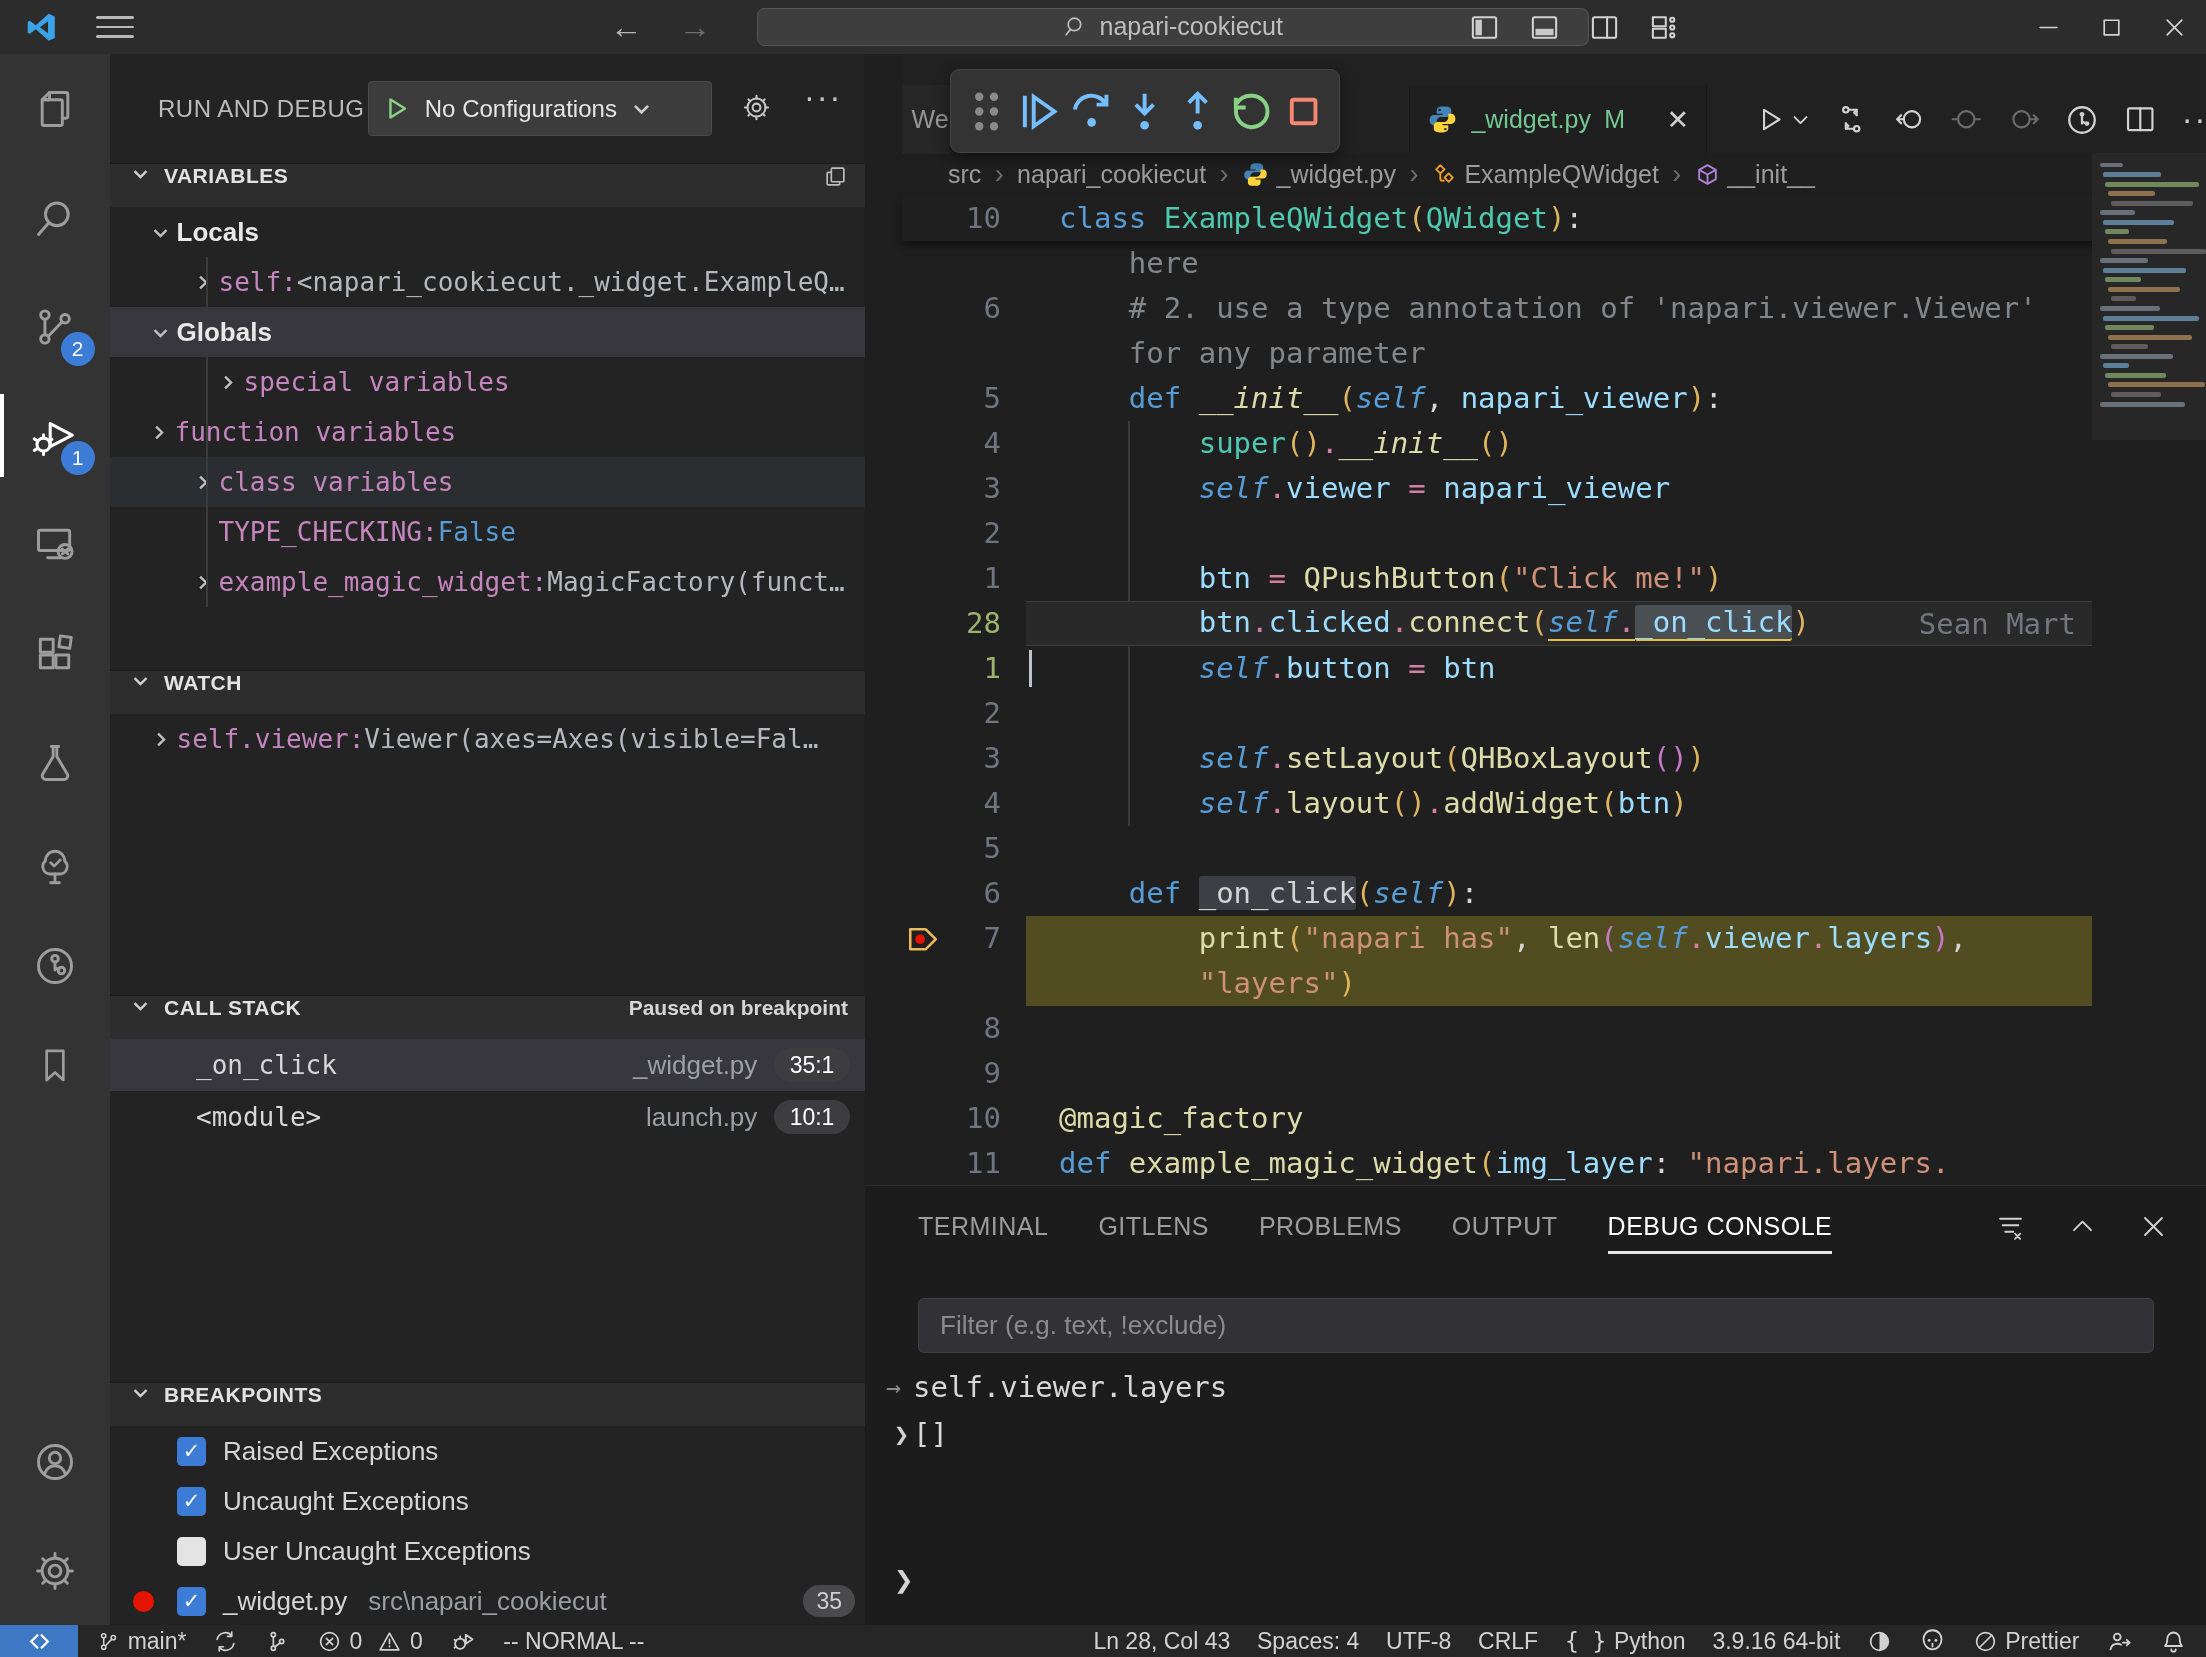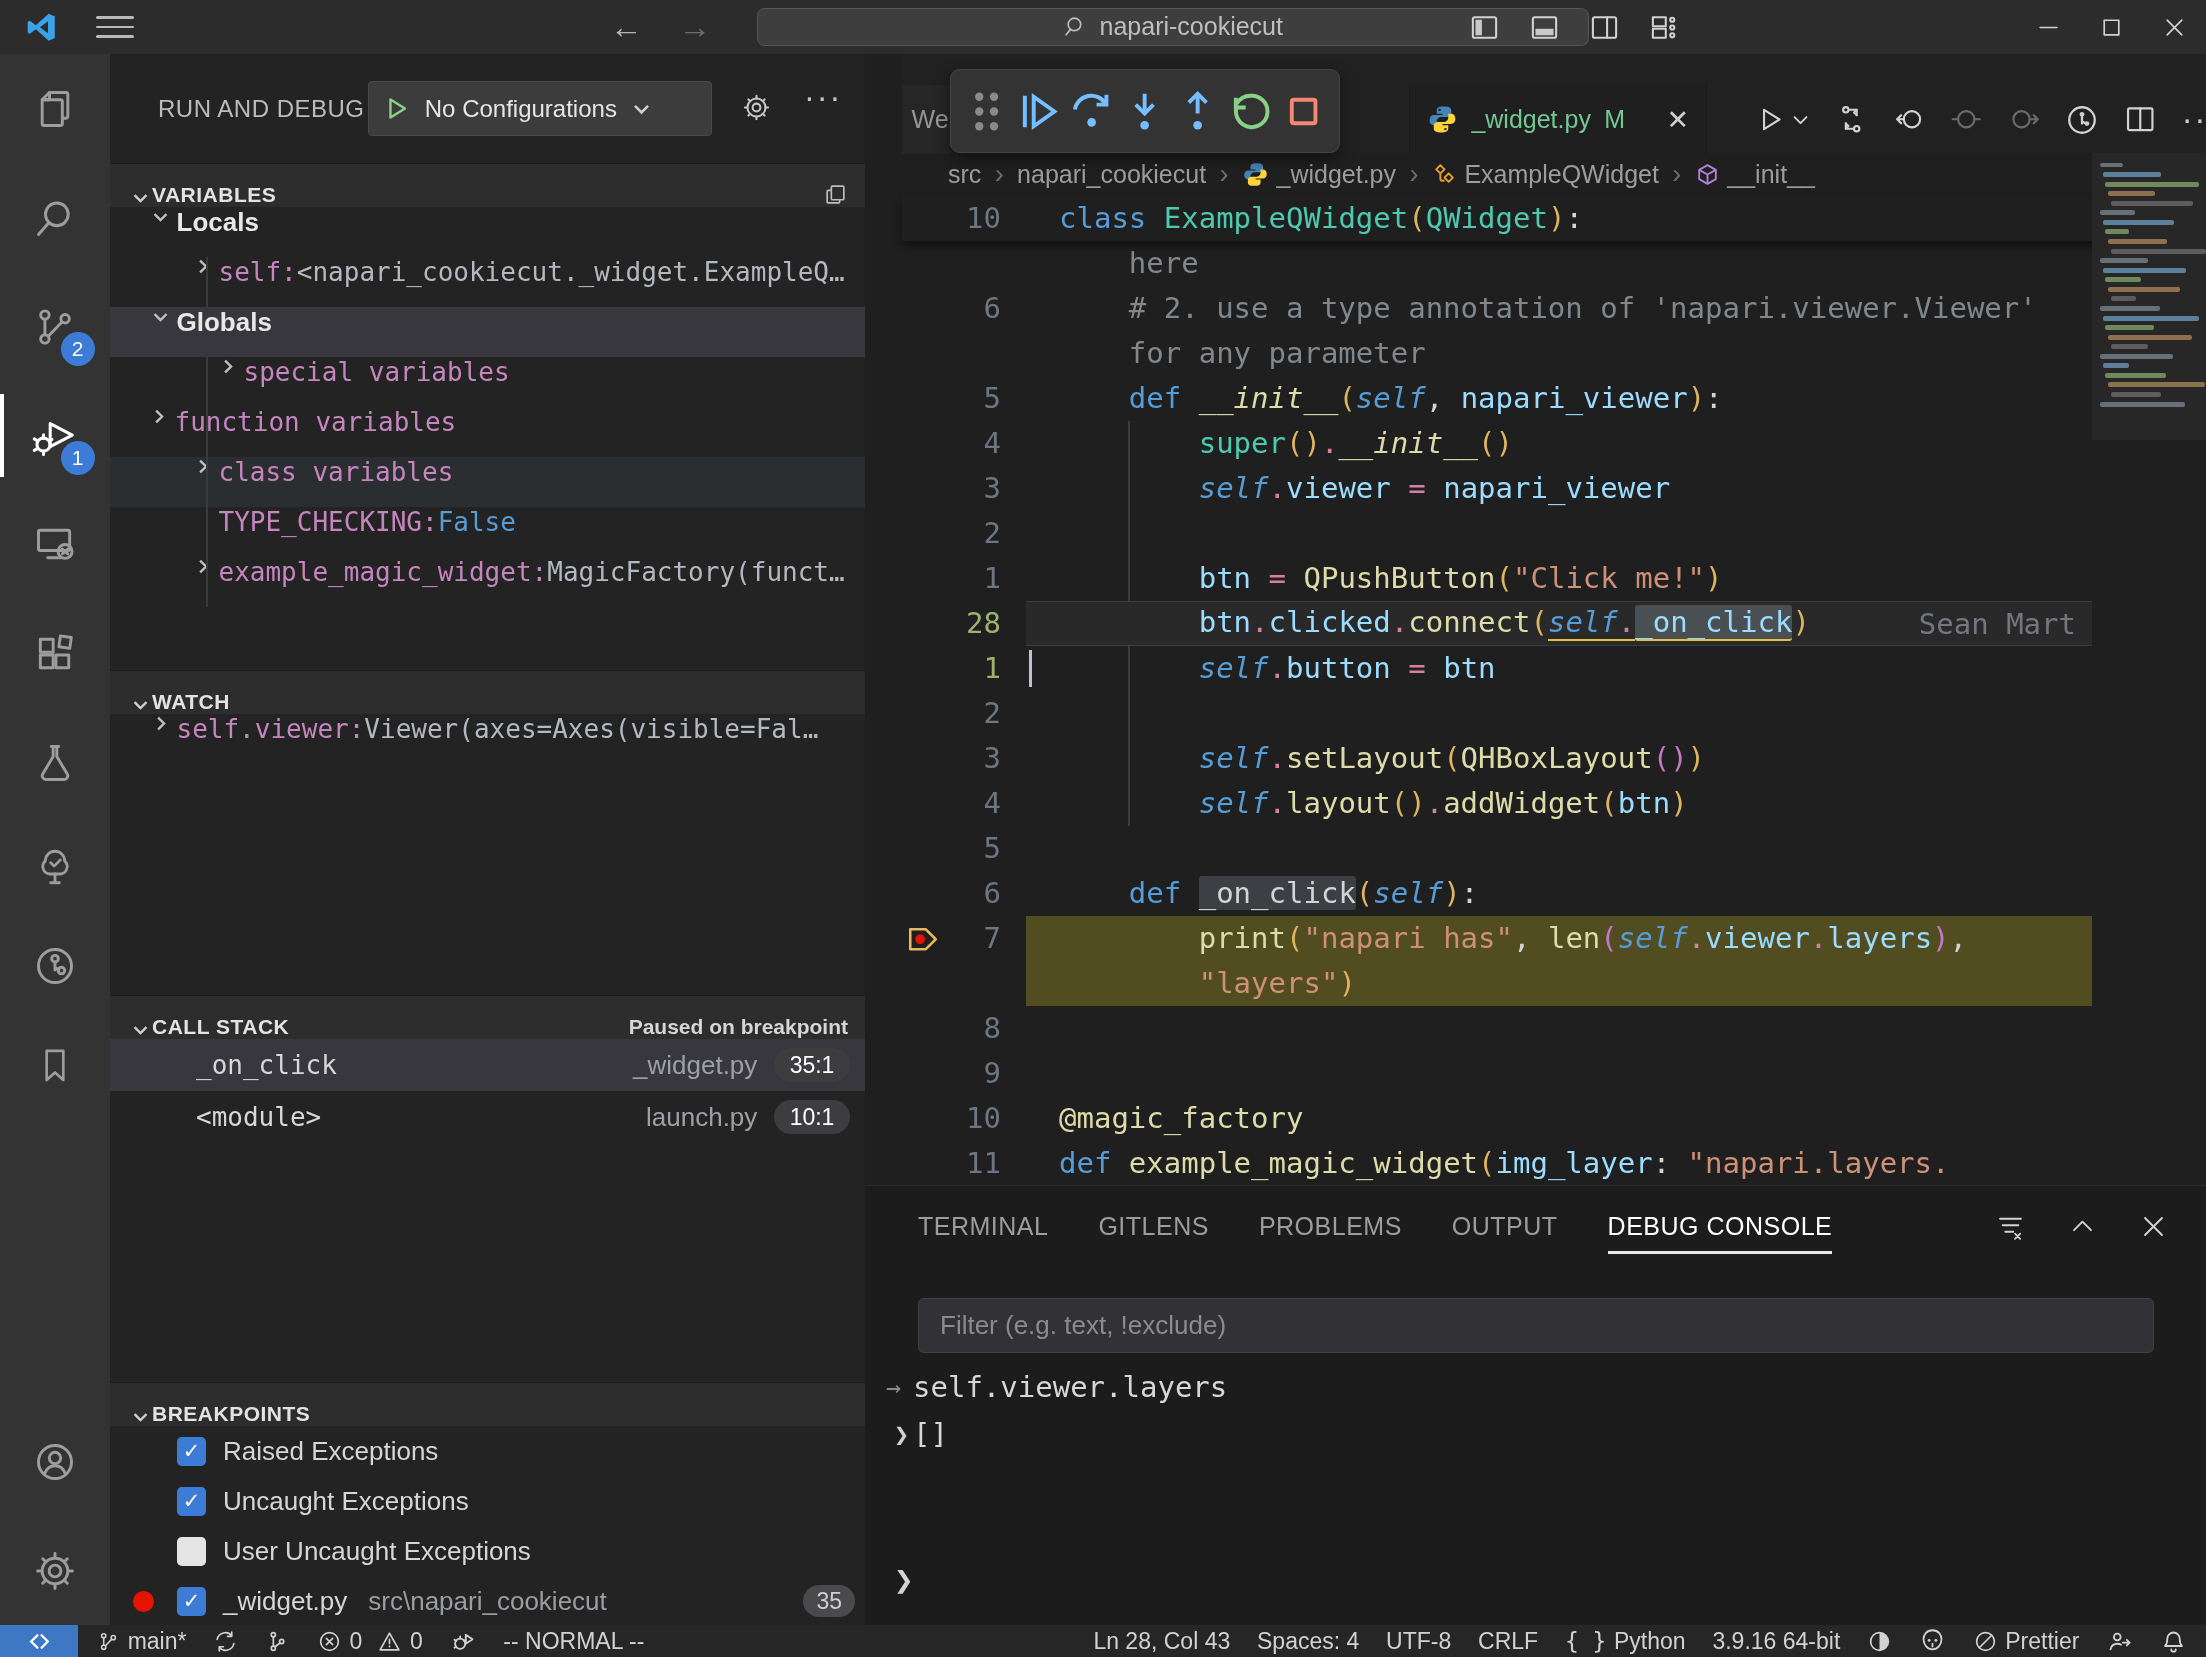--- a/index.html
+++ b/index.html
@@ -36,27 +36,27 @@
   .rd-header{position:absolute;left:0;top:0;width:755px;height:109px;display:flex;align-items:center}
   .rd-title{margin-left:48px;font-size:24px;color:#bcbcbc;letter-spacing:0.5px;white-space:nowrap}
   .cfg-dd{position:absolute;left:258px;top:27px;width:344px;height:55px;background:#3c3c3c;border:1px solid #4a4a4a;border-radius:3.8px;
     display:flex;align-items:center;gap:13.4px;padding:0 13.4px}
   .cfg-label{font-size:24px;color:#e6e6e6;width:193px;overflow:hidden;white-space:nowrap}
   .cfg-chev{color:#cdcdcd}
   .hdr-gear{position:absolute;left:631px;top:38px}
   .hdr-dots{position:absolute;left:694px;top:25px;font-size:32.5px;color:#c7c7c7;letter-spacing:1.9px}
 
   .sect{position:absolute;left:0;width:755px}
-  .sect-h{height:44px;background:#2d2d2e;border-top:1px solid #1b1b1b;display:flex;align-items:flex-end;gap:2px;padding-left:21px}
+  .sect-h{height:44px;background:#2d2d2e;border-top:1px solid #1b1b1b;display:flex;align-items:flex-start;gap:14px;padding-left:21px}
   .sect-h .lbl{font-size:21px;font-weight:bold;color:#e3e3e3;letter-spacing:0.5px}
   .sect-h .right{margin-left:auto;margin-right:17px;display:flex;align-items:center;gap:13.4px}
   .paused{font-size:21px;font-weight:bold;color:#d6d6d6}
   .chev{stroke:#cfcfcf;fill:none;stroke-width:2}
 
-  .trow{position:relative;height:50px;display:flex;font-size:26px;white-space:nowrap;overflow:hidden}
+  .trow{position:relative;height:50px;display:flex;align-items:center;font-size:26px;white-space:nowrap;overflow:hidden}
   .trow.sel{background:#37373d}
   .trow.hov{background:#2b2e30}
   .tw{width:32.5px;display:flex;justify-content:center;color:#c0c0c0;flex:none}
   .tw svg{transition:none}
   .tw.exp svg{transform:rotate(90deg)}
   .mono{font-family:"DejaVu Sans Mono",monospace}
   .vname{color:#c586c0}
   .vval{color:#b5b9bf}
   .vbool{color:#569cd6}
   .grp{font-weight:bold;color:#e8e8e8;font-size:26px}

